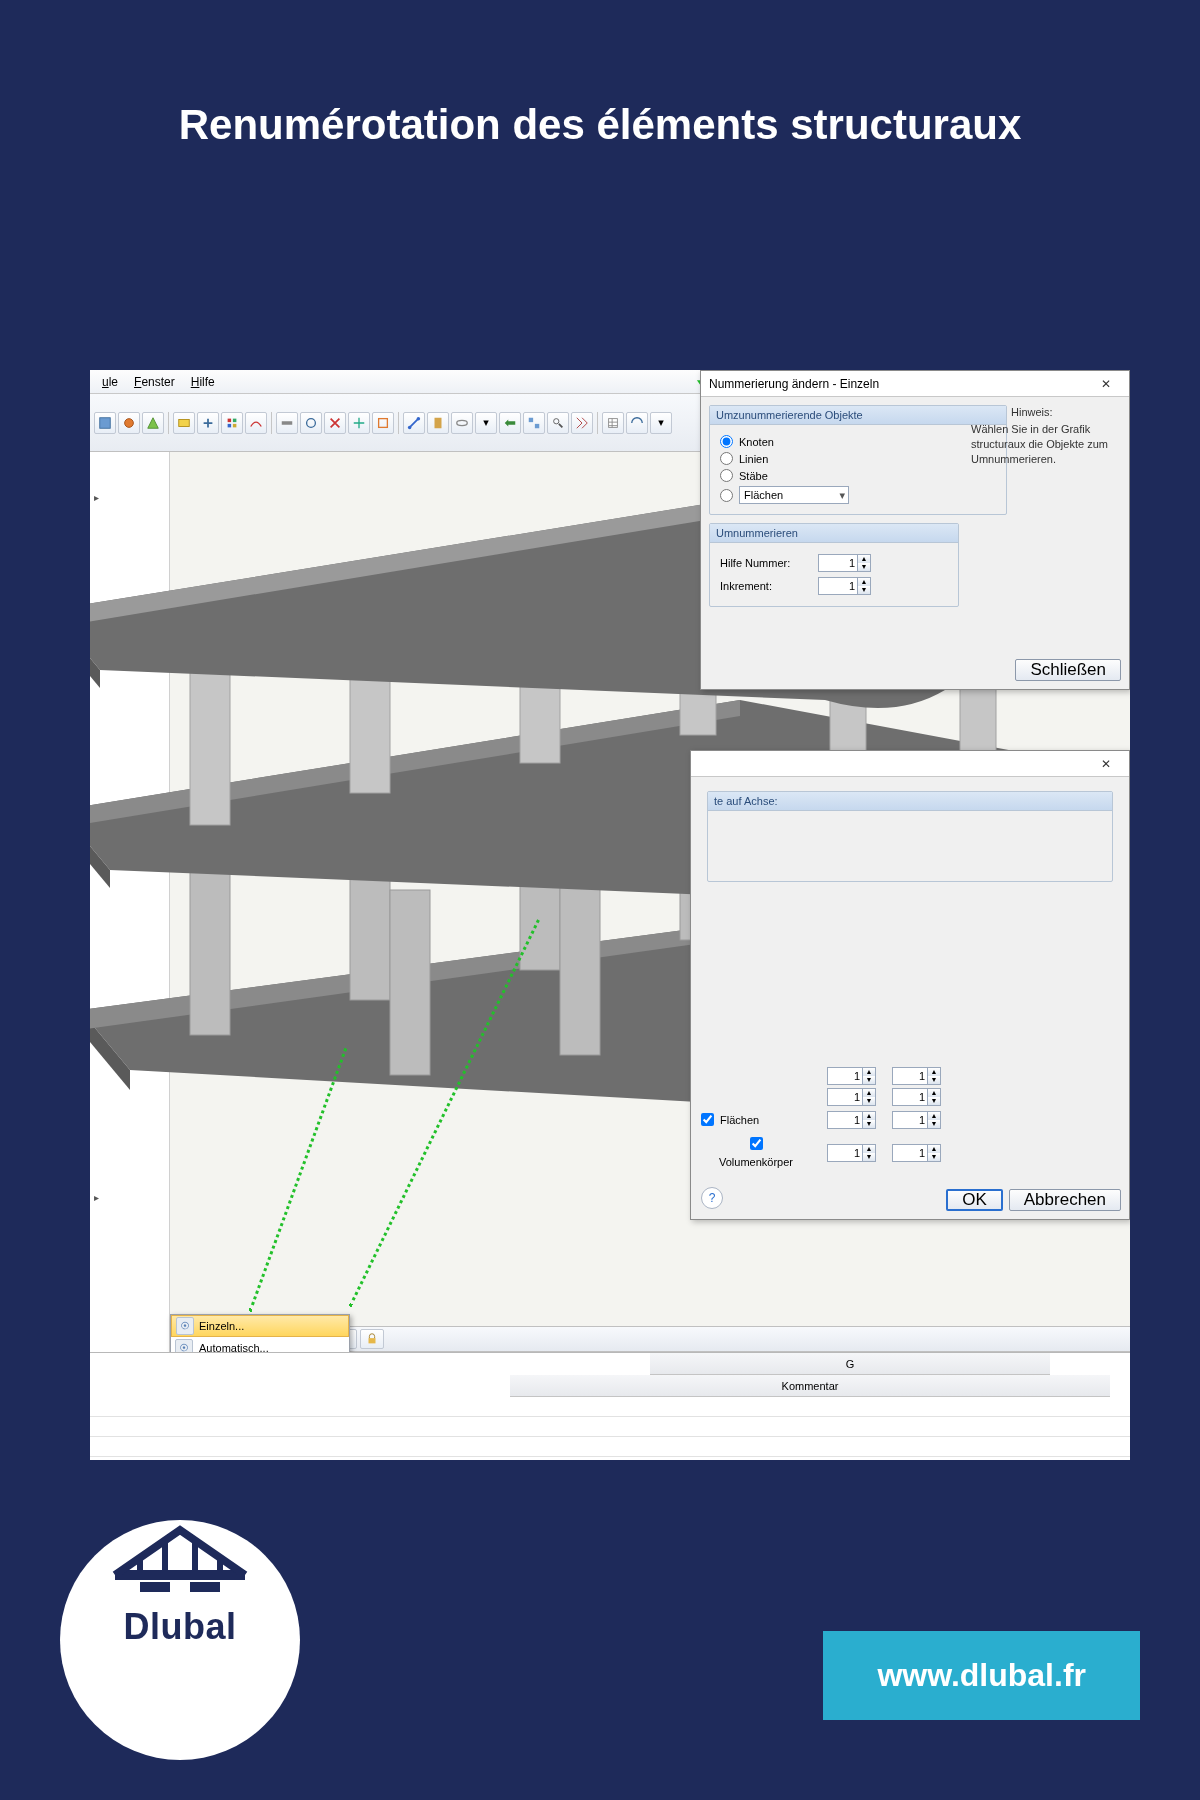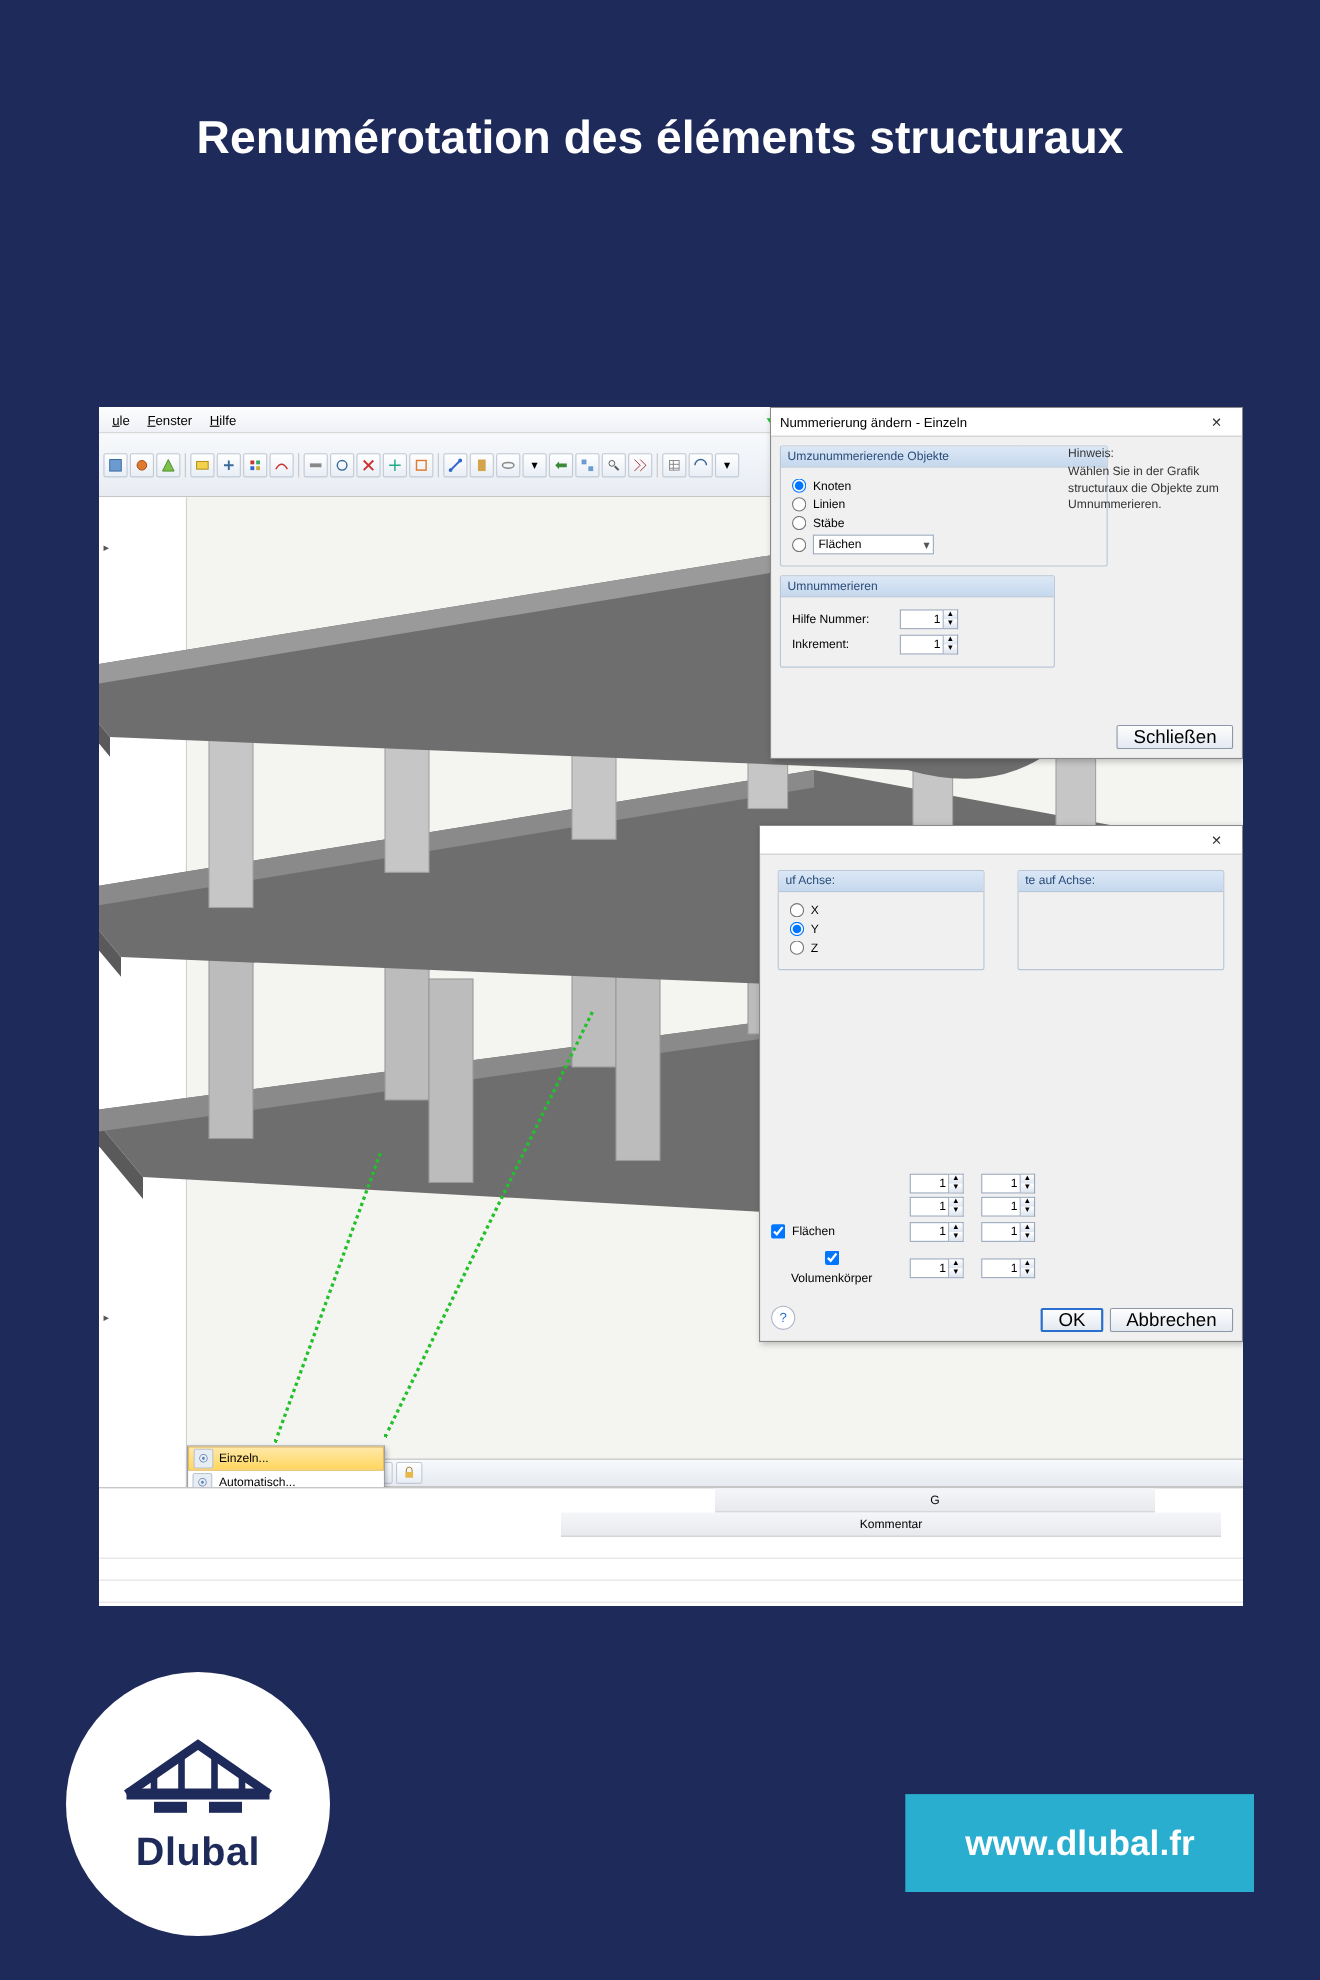--- a/index.html
+++ b/index.html
@@ -133,21 +133,21 @@
 .ctx-item.hover { background:linear-gradient(#ffe9a8,#ffd65e); border:1px solid #e5b34a; padding-left:27px;}
 .ctx-item .ico { position:absolute; left:4px; width:18px; height:18px; background:#e8edf3; border:1px solid #b9c4d3; border-radius:2px; display:flex; align-items:center; justify-content:center; font-size:9px; color:#5a81b5;}
 
 .bottombar { position:absolute; left:80px; right:0; bottom:108px; height:26px; background:linear-gradient(#f7f9fc,#e6eaf0); border-top:1px solid #c0c0c0; border-bottom:1px solid #c0c0c0; display:flex; align-items:center; gap:3px; padding-left:4px;}
 .bottombar .tbtn { width:24px; height:20px;}
 
 .sheet { position:absolute; left:0; right:0; bottom:0; height:108px; background:#fff; border-top:1px solid #b8b8b8;}
 .sheet .colhdr { position:absolute; top:0; height:22px; border-bottom:1px solid #c4c4c4; background:linear-gradient(#f5f6f8,#e7e9ed); font-size:11px; display:flex; align-items:center; justify-content:center;}
 .sheet .row { position:absolute; height:20px; border-bottom:1px solid #e2e2e2; left:0; right:0;}
 
-.logo-wrap { position:absolute; left:60px; bottom:40px; width:240px; height:240px; background:#fff; border-radius:50%; display:flex; flex-direction:column; align-items:center; justify-content:center; }
+.logo-wrap { position:absolute; left:60px; bottom:40px; width:240px; height:240px; background:#fff; border-radius:50%; display:flex; flex-direction:column; align-items:center; }
 .logo-wrap svg { width:140px; height:80px; }
 .logo-wrap .brand { color:#1e2a5a; font-size:36px; font-weight:700; margin-top:6px; letter-spacing:0.5px;}
 .url-badge { position:absolute; right:60px; bottom:80px; background:#2aaecf; color:#fff; font-size:32px; font-weight:600; padding:26px 54px;}
 </style>
 </head>
 <body>
 
 <div class="title">Renumérotation des éléments structuraux</div>
 
 <div class="screenshot">
@@ -377,51 +377,34 @@
               <input value="1" style="">
               <span class="spin-btns">
                 <span>▲</span>
                 <span>▼</span>
               </span>
             </span>
         </div>
       </div>
     </div>
     <div class="hint">
-      <div style="margin-bottom:2px;">Hinweis:</div>
+      <div style="margin-bottom:2px;margin-left:40px;">Hinweis:</div>
       <div>Wählen Sie in der Grafik structuraux die Objekte zum Umnummerieren.</div>
     </div>
     <div class="btn-row">
       <span class="btn">Schließen</span>
     </div>
   </div>
 
   <div id="dialog2" class="dialog">
     <div class="dlg-title">
       <span></span>
       <span class="dlg-close">✕</span>
     </div>
     <div style="display:flex; gap:14px; padding:6px 8px;">
-      <div class="group" style="flex:1;">
-        <div class="group-hd">uf Achse:</div>
-        <div class="group-body">
-          <div class="radio-row">
-              <input type="radio" style="">
-              <span>X</span>
-            </div>
-          <div class="radio-row">
-              <input type="radio" checked="" style="">
-              <span>Y</span>
-            </div>
-          <div class="radio-row">
-              <input type="radio" style="">
-              <span>Z</span>
-            </div>
-        </div>
-      </div>
       <div class="group" style="flex:1;">
         <div class="group-hd">te auf Achse:</div>
         <div class="group-body" style="height:70px;"></div>
       </div>
     </div>
     <div style="position:absolute; left:10px; right:10px; bottom:44px;">
       <div class="spin-col">
         <span style="width:110px;"></span>
         <span class="spinner">
             <input value="1" style="">

